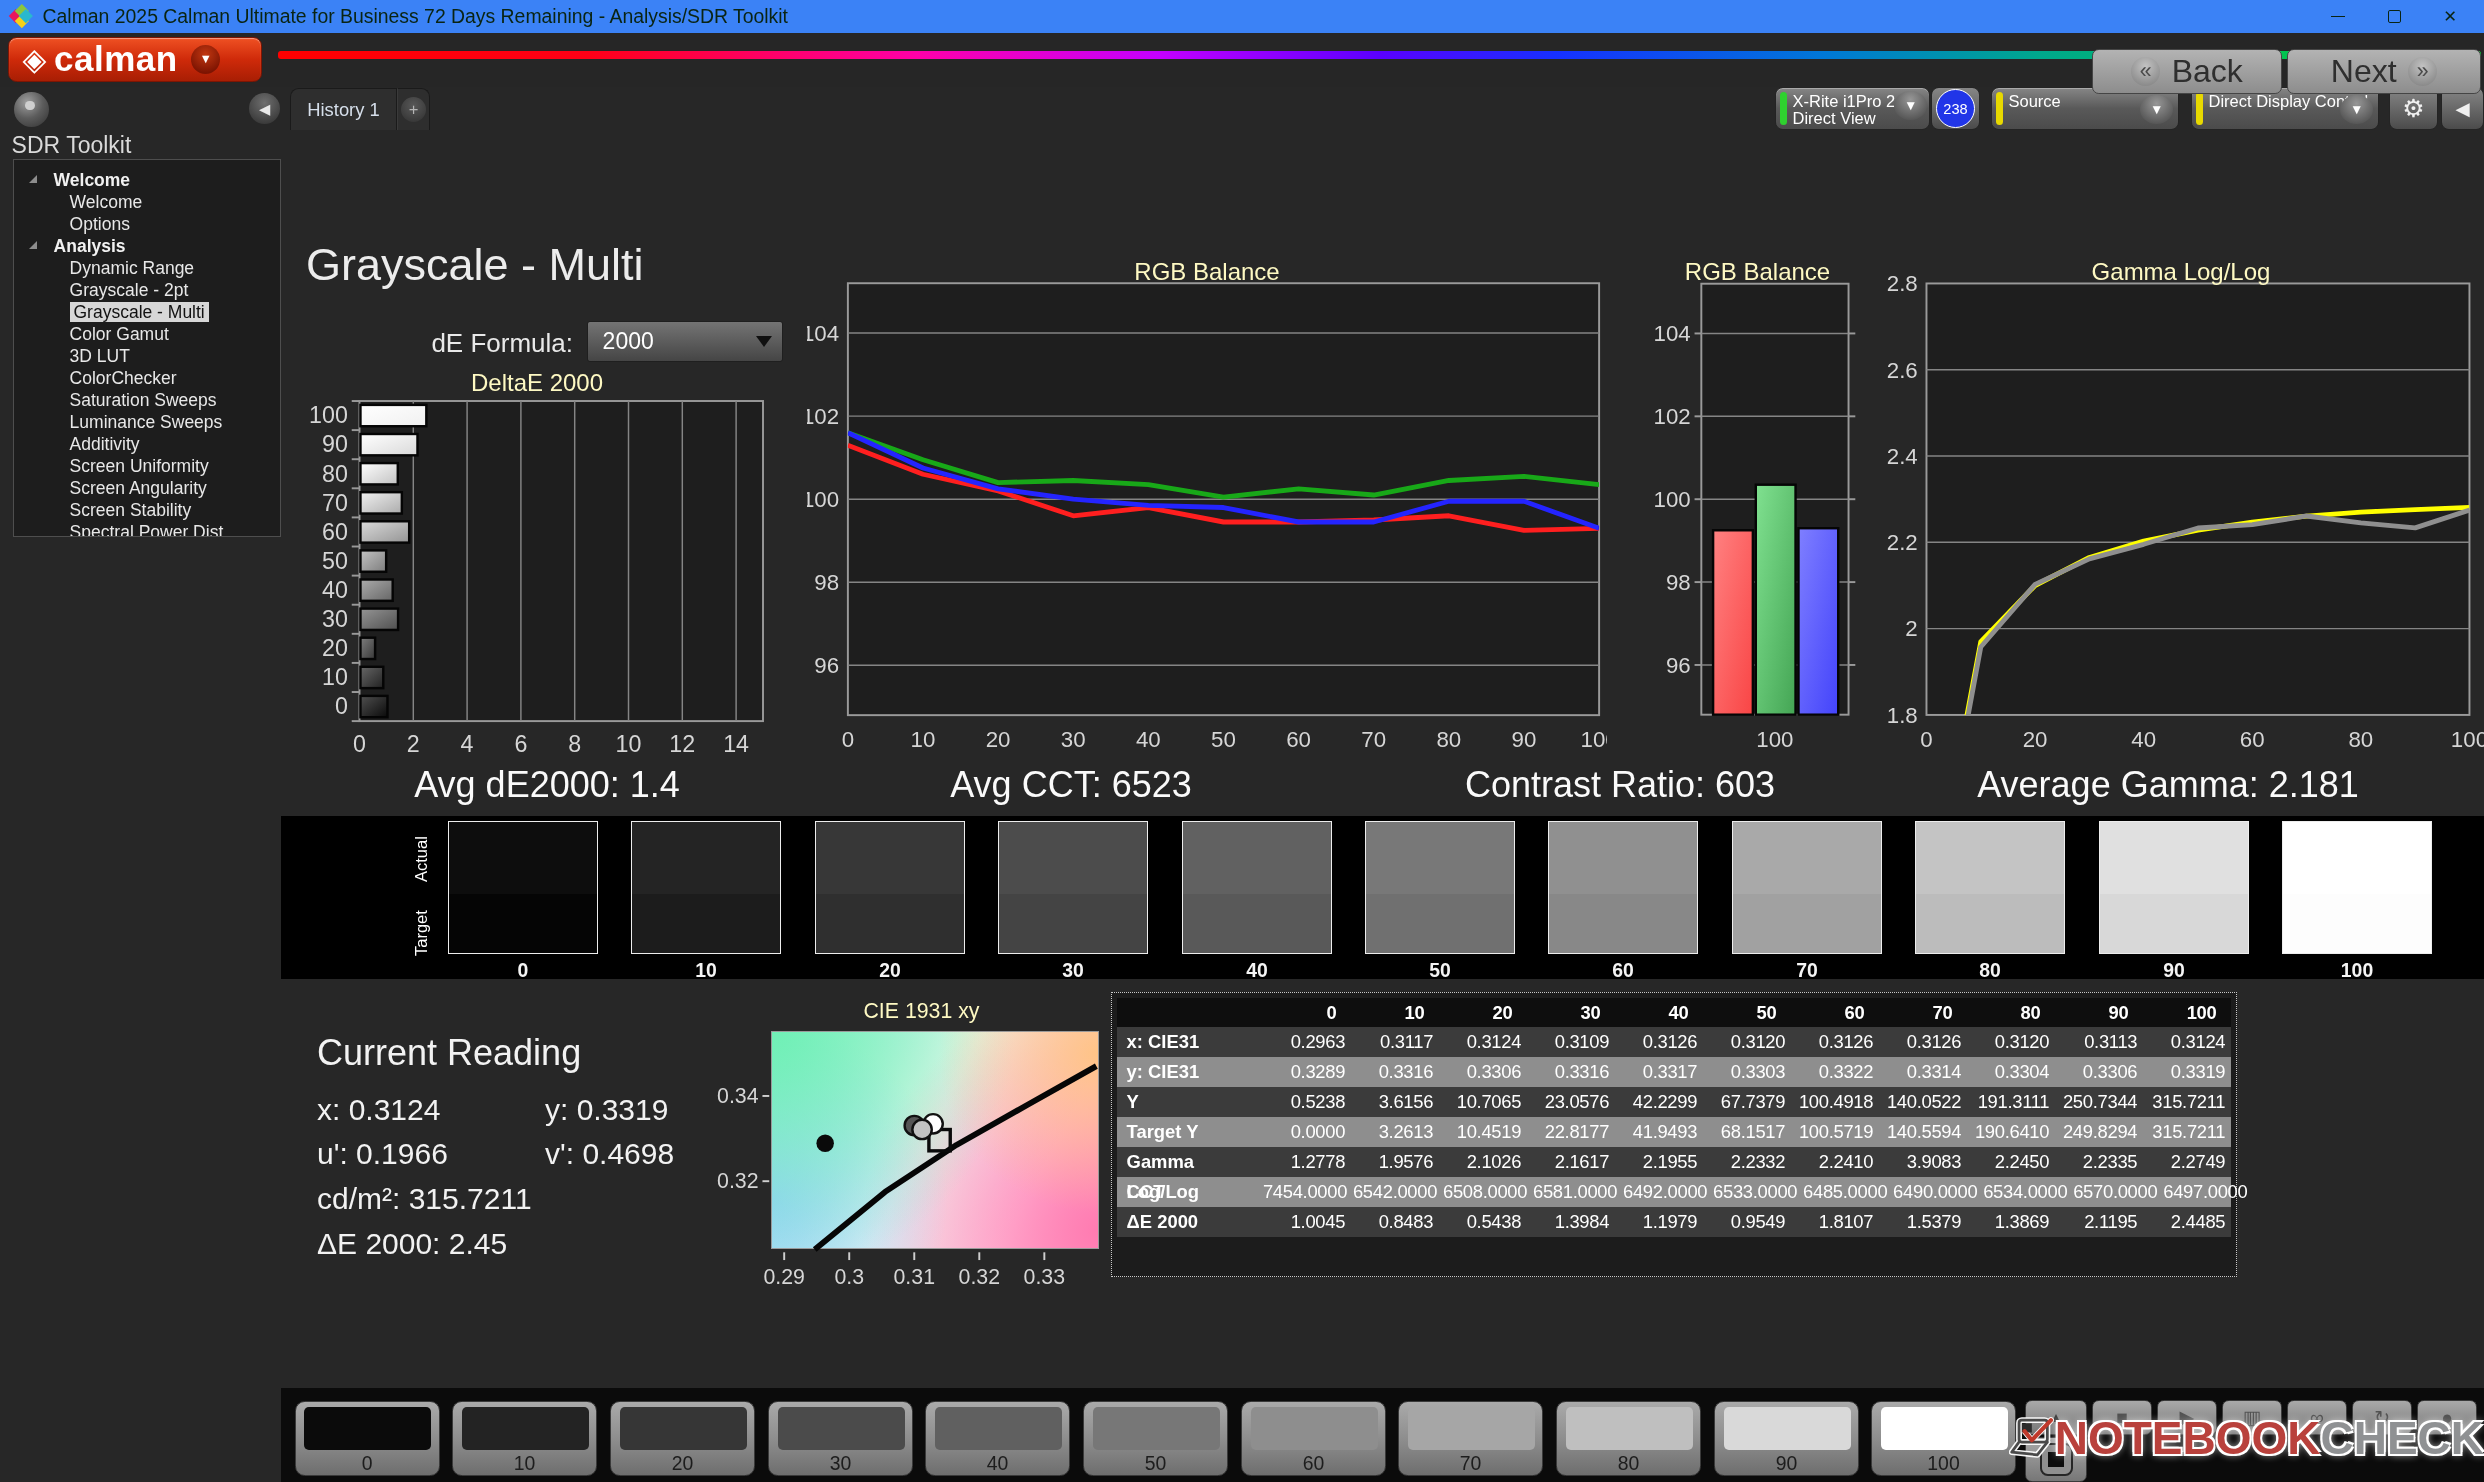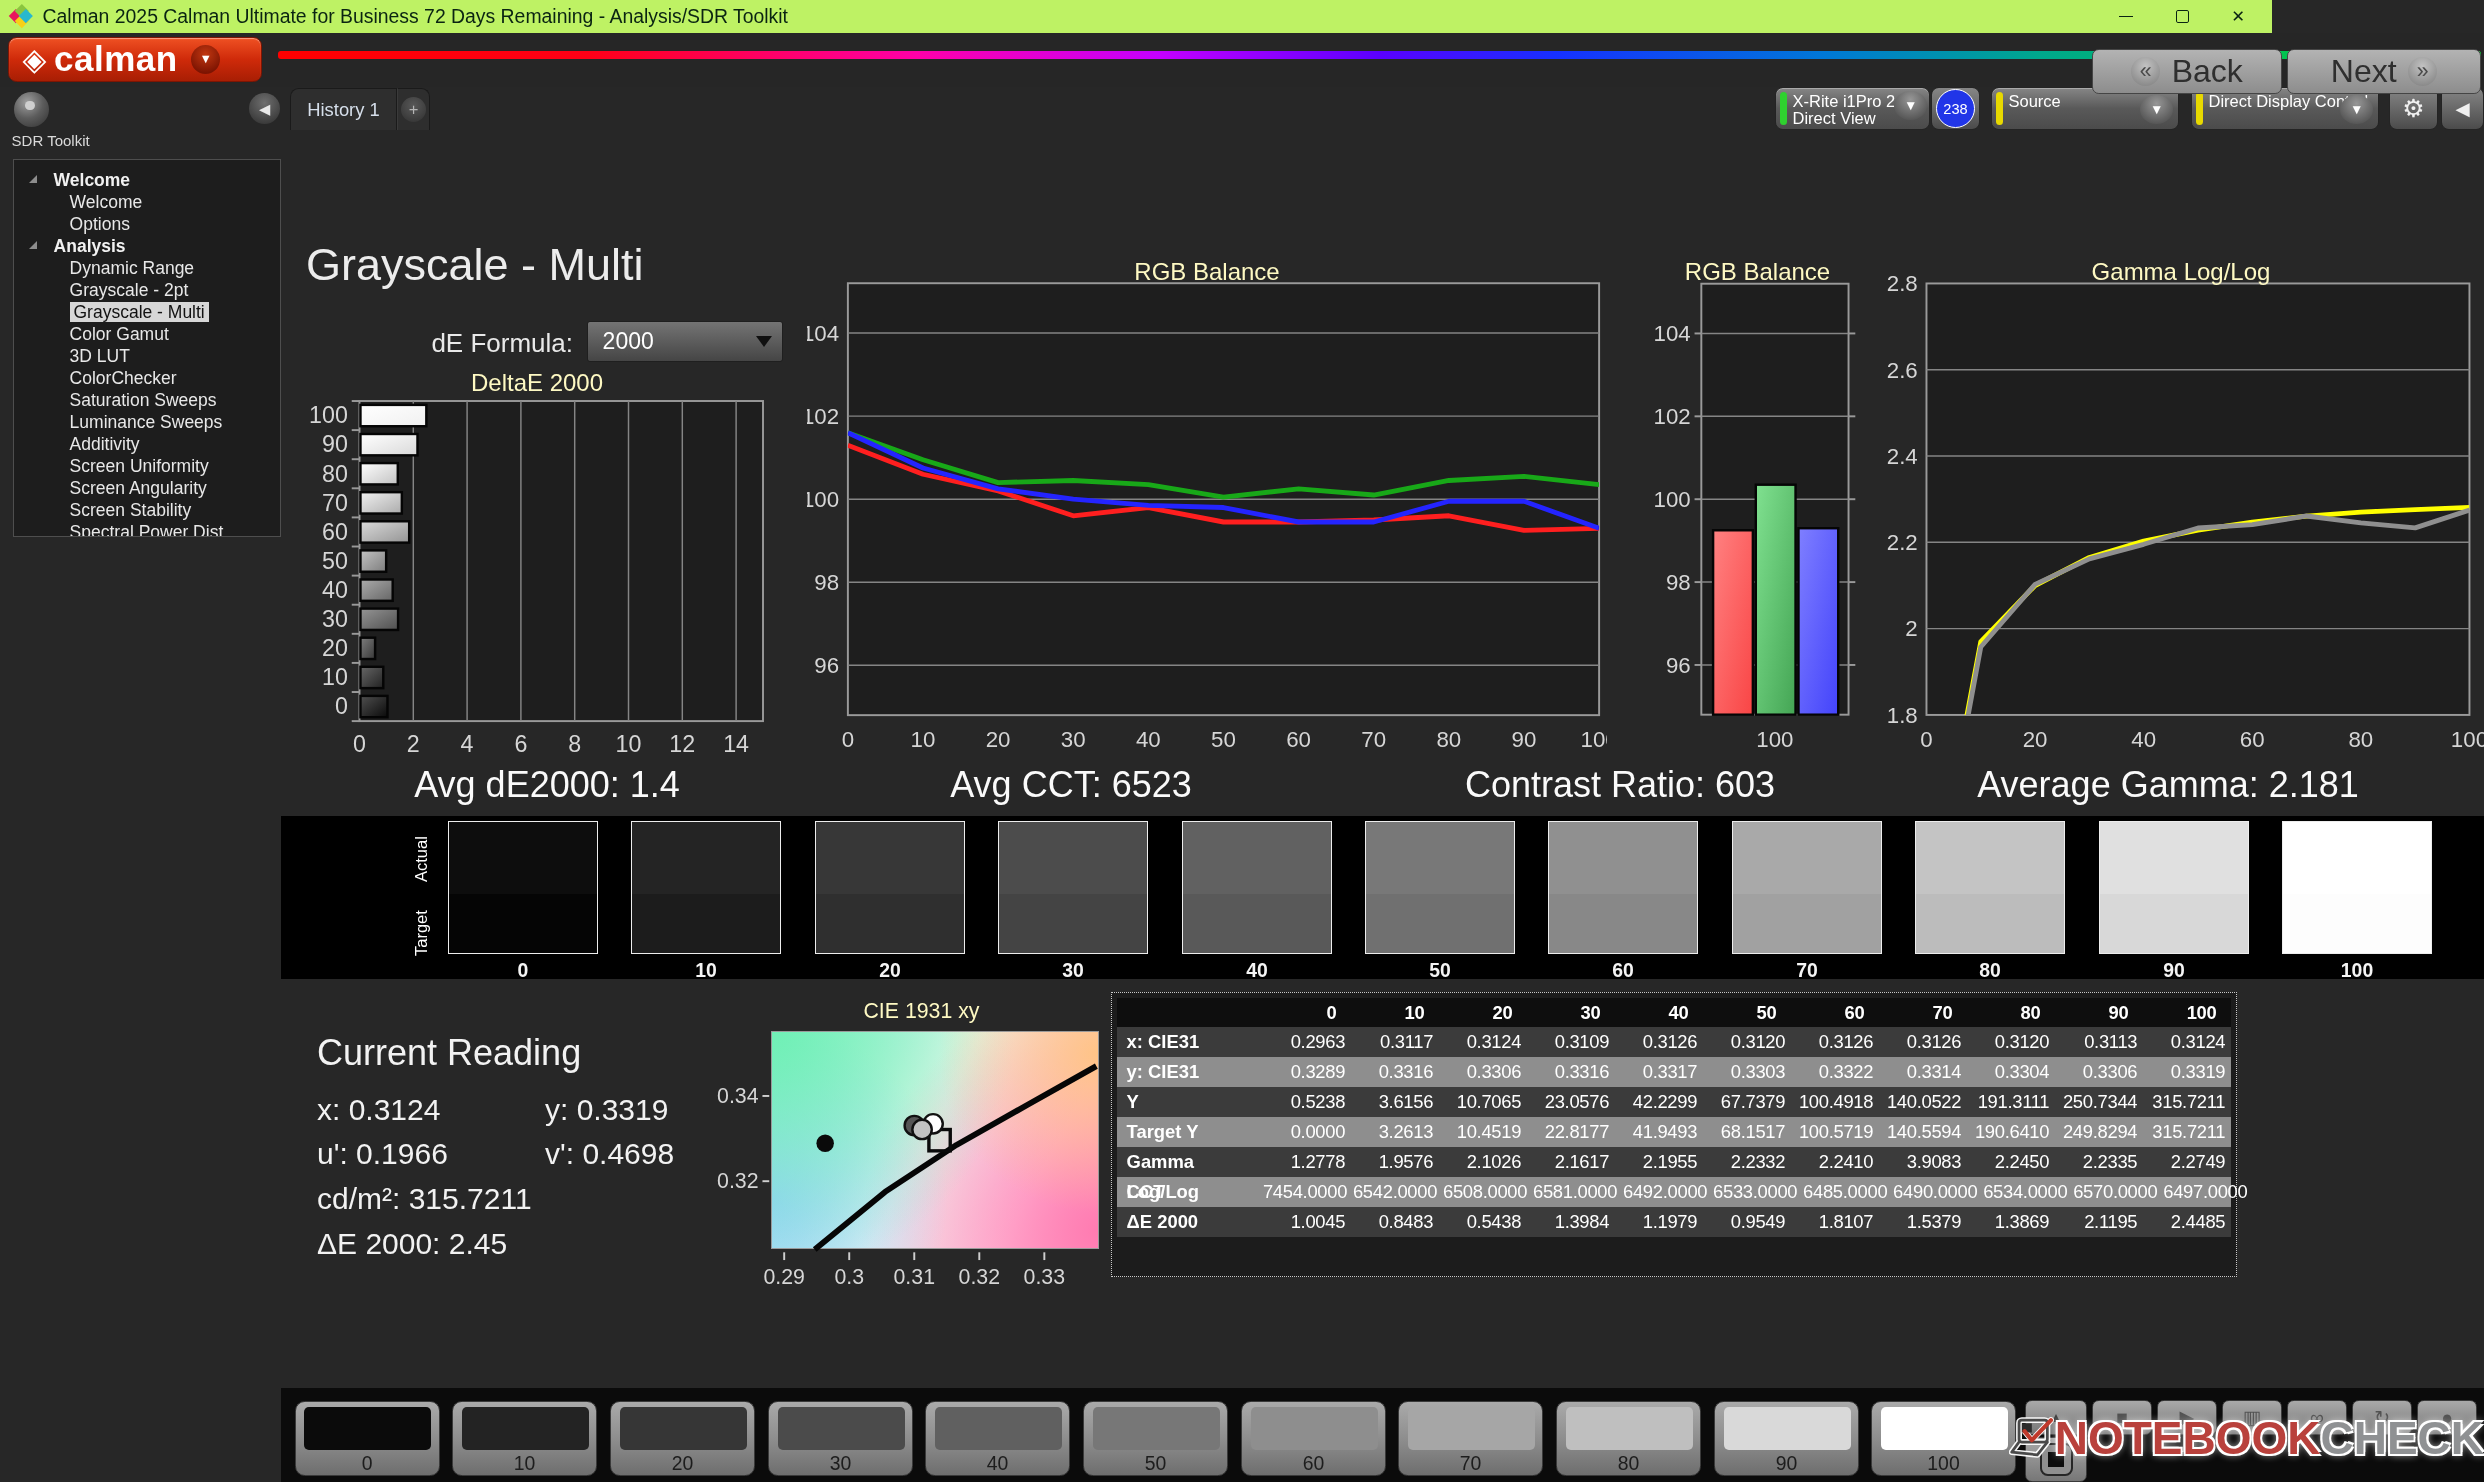--- a/index.html
+++ b/index.html
@@ -1,21 +1,21 @@
 <!DOCTYPE html>
 <html><head>
 <meta charset="utf-8">
 <style>
   *{margin:0;padding:0;box-sizing:border-box}
   html,body{background:#000}
   body{font-family:"Liberation Sans","DejaVu Sans",sans-serif;-webkit-font-smoothing:antialiased}
   #app{position:relative;width:2484px;height:1483px;background:#272727;overflow:hidden}
 
   
-  .titlebar{position:absolute;left:0;top:0;width:2272px;height:33px;background:#bef264;display:flex;align-items:center;z-index:40}
+  .titlebar{position:absolute;left:0;top:0;width:2484px;height:33px;background:#3b82f6;display:flex;align-items:center;z-index:40}
   .tlogo{position:relative;width:21.3px;height:21.3px;margin-left:9.7px;flex:0 0 auto}
   .tlogo i{position:absolute;width:9.7px;height:9.7px;transform:rotate(45deg)}
   .tlogo .a{left:1px;top:4.9px;background:#e8175d}
   .tlogo .b{left:7.8px;top:0;background:#8bc53f}
   .tlogo .c{left:7.8px;top:9.7px;background:#f7d117}
   .tlogo .d{left:11.6px;top:4.9px;background:#29b8ce}
   .ttext{margin-left:11.6px;font-size:19.4px;color:#0a2412}
   .winbtns{position:absolute;right:5.8px;top:0;height:33px;display:flex;align-items:center}
   .winbtn{width:56px;height:33px;display:flex;align-items:center;justify-content:center;color:#0a2412;font-size:16.5px}
   .winbtn .minglyph{width:13.6px;height:0;border-bottom:1.9px solid #0a2412}
@@ -32,21 +32,21 @@
     background:radial-gradient(circle at 50% 32%,#c13711,#7d1402 75%);display:flex;align-items:center;justify-content:center;color:#fff;font-size:12.6px}
   .rainbow{position:absolute;left:278px;top:17.5px;width:2203px;height:8.7px;border-radius:2.9px;
     background:linear-gradient(90deg,#ff0000 0%,#ff0016 14%,#ff00a8 29%,#c400ff 40%,#5a00ff 50%,#1630ff 58%,#0077d8 70%,#00a88c 80%,#00c253 90%,#09d633 100%)}
 
   
   .sphere-btn{position:absolute;left:13.6px;top:92px;width:35px;height:35px;border-radius:50%;
     background:radial-gradient(circle at 38% 30%,#a0a0a0,#5c5c5c 48%,#3c3c3c 85%)}
   .sphere-btn i{position:absolute;left:11.6px;top:8.7px;width:9.7px;height:9.7px;border-radius:50%;background:#cfcfcf}
   .side-collapse{position:absolute;left:249px;top:93px;width:31px;height:31px;border-radius:50%;
     background:radial-gradient(circle at 50% 32%,#6f6f6f,#3a3a3a 80%);display:flex;align-items:center;justify-content:center;color:#e9e9e9;font-size:14.6px}
-  .sdr-title{position:absolute;left:11.6px;top:132px;font-size:15px;color:#dadada}
+  .sdr-title{position:absolute;left:11.6px;top:132px;font-size:23px;color:#dadada}
   .tree{position:absolute;left:12.6px;top:159px;width:268px;height:378px;background:#1d1d1d;border:1px solid #4e4e4e;padding-top:8.7px;overflow:hidden}
   .tree-group{position:relative;height:22px;line-height:22px;padding-left:40px;color:#f1f1f1;font-size:17.5px;font-weight:bold;white-space:nowrap}
   .tree-group .exp{position:absolute;left:15.5px;top:6.8px;width:0;height:0;border-bottom:8.7px solid #8d8d8d;border-left:8.7px solid transparent}
   .tree-item{height:22px;line-height:22px;padding-left:56px;font-size:17.5px;color:#e8e8e8;white-space:nowrap}
   .tree-item span.sel{background:#d7d7d7;color:#121212;padding:0 3.9px}
 
   
   .tab{position:absolute;left:290px;top:88px;width:107px;height:42px;background:#2e2e2e;border:1px solid #1a1a1a;border-bottom:none;border-radius:8.7px 0 0 0;color:#d6dfeb;font-size:18.4px;display:flex;align-items:center;justify-content:center}
   .tab-add{position:absolute;left:397px;top:88px;width:33px;height:42px;background:#2e2e2e;border:1px solid #1a1a1a;border-left:1px solid #3a3a3a;border-bottom:none;border-radius:0 8.7px 0 0;display:flex;align-items:center;justify-content:center}
   .tab-add i{width:25px;height:25px;border-radius:50%;background:radial-gradient(circle at 50% 35%,#585858,#383838 80%);color:#b5b5b5;font-size:16.5px;font-style:normal;display:flex;align-items:center;justify-content:center}

